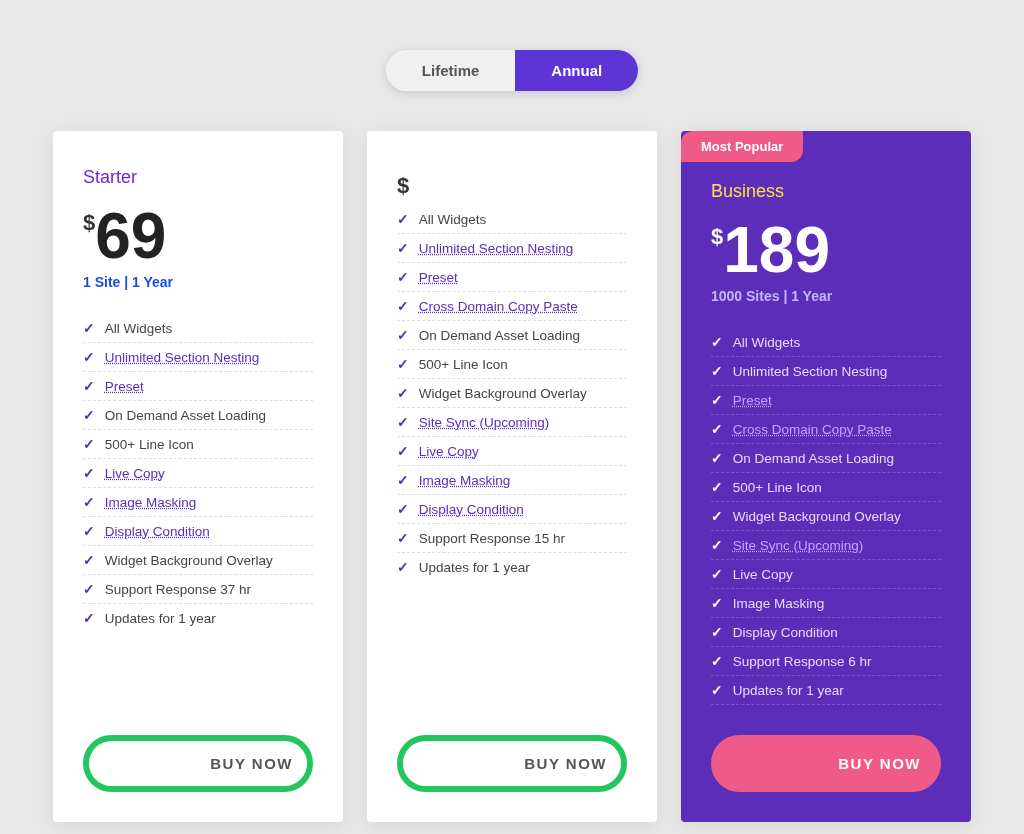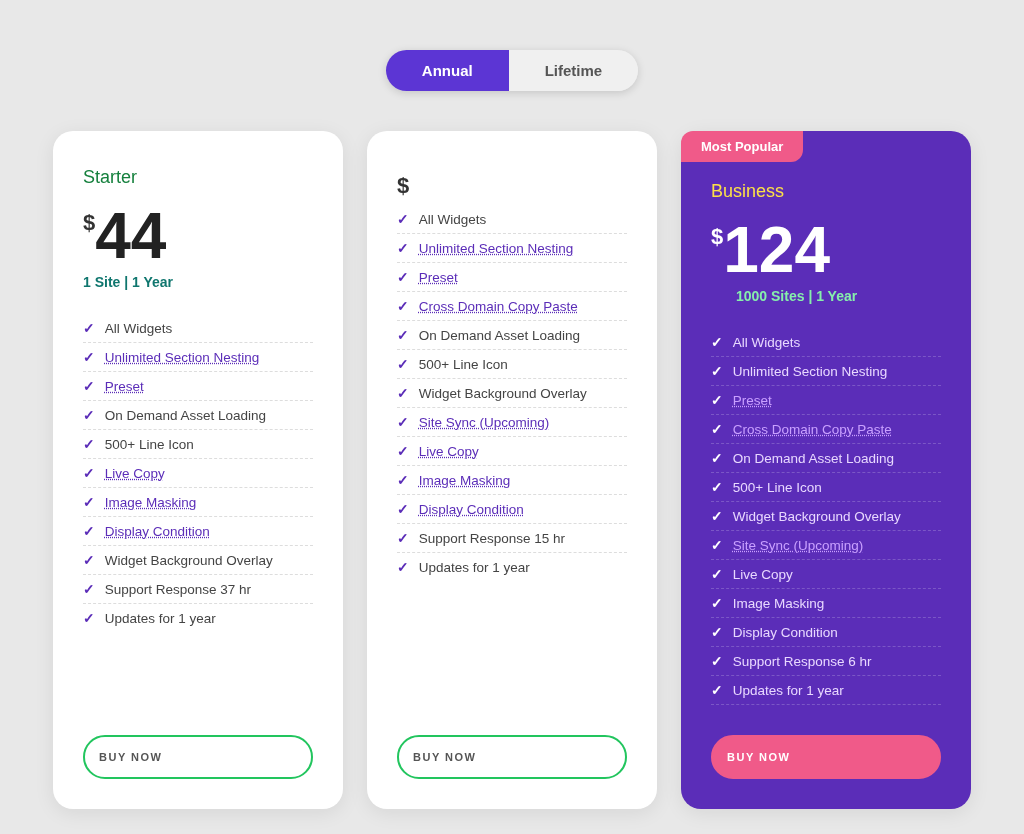--- a/index.html
+++ b/index.html
@@ -47,21 +47,21 @@
     .plans-container {
       display: flex;
       gap: 24px;
       align-items: stretch;
       justify-content: center;
       width: 100%;
       max-width: 980px;
     }
     .plan-card {
       background: #fff;
-      border-radius: 20px;
+      border-radius: 4px;
       padding: 36px 30px 30px 30px;
       flex: 1;
       max-width: 290px;
       box-shadow: 0 4px 20px rgba(0,0,0,0.08);
       display: flex;
       flex-direction: column;
     }
     .plan-card.business {
       background: #5b2db8;
       color: #fff;
@@ -74,21 +74,21 @@
       left: 0;
       background: #f05a89;
       color: #fff;
       padding: 8px 20px;
       border-radius: 12px 0 12px 0;
       font-size: 13px;
       font-weight: 700;
     }
     .plan-name {
       font-size: 18px;
-      color: #15803d;
+      color: #6d28d9;
       margin-bottom: 16px;
       font-weight: 400;
     }
     .plan-card.business .plan-name {
       color: #fde047;
     }
     .price-row {
       display: flex;
       align-items: flex-start;
       margin-bottom: 6px;
@@ -107,26 +107,25 @@
       font-weight: 800;
       color: #222;
       line-height: 1;
     }
     .plan-card.business .price-amount {
       color: #fff;
     }
     .price-period {
       font-size: 14px;
       font-weight: 700;
-      color: #0f766e;
+      color: #1d4ed8;
       margin-bottom: 24px;
     }
     .plan-card.business .price-period {
-      color: #86efac;
-      margin-left: 25px;
+      color: #c4b5fd;
     }
     .features-list {
       list-style: none;
       margin-bottom: 30px;
       flex: 1;
     }
     .features-list li {
       display: flex;
       align-items: center;
       gap: 10px;
@@ -160,52 +159,52 @@
     .plan-card.business .feature-link {
       color: #c9a0ff;
       text-decoration: underline;
       text-decoration-style: dotted;
     }
     .buy-btn {
       display: block;
       width: 100%;
       padding: 14px;
       border-radius: 30px;
-      border: 2px solid #22c55e;
+      border: 6px solid #22c55e;
       background: transparent;
       color: #555;
-      font-size: 11px;
+      font-size: 15px;
       font-weight: 700;
       letter-spacing: 1.5px;
       cursor: pointer;
-      text-align: left;
+      text-align: right;
       margin-top: auto;
     }
     .buy-btn.business-btn {
       background: #f05a89;
       border-color: #f05a89;
       color: #fff;
     }
   </style>
 </head>
 <body>
 
 <div class="page-wrapper">
 
   <div class="billing-toggle">
+    <button class="billing-btn inactive">Lifetime</button>
     <button class="billing-btn active">Annual</button>
-    <button class="billing-btn inactive">Lifetime</button>
   </div>
 
   <div class="plans-container" id="plans-container">
   <div class="plan-card">
         <div class="plan-name">Starter</div>
         <div class="price-row">
     <span class="price-dollar">$</span>
-    <span class="price-amount">44</span>
+    <span class="price-amount">69</span>
   </div>
         <div class="price-period">1 Site | 1 Year</div>
         <ul class="features-list">
           <li>
       <span class="check-icon">✓</span>
       <span class="">All Widgets</span>
     </li>
           <li>
       <span class="check-icon">✓</span>
       <span class=" feature-link">Unlimited Section Nesting</span>
@@ -307,21 +306,21 @@
       <span class="">Updates for 1 year</span>
     </li>
         </ul>
         <button class="buy-btn">BUY NOW</button>
       </div>
       <div class="plan-card business">
         <div class="most-popular-badge">Most Popular</div>
         <div class="plan-name">Business</div>
         <div class="price-row">
     <span class="price-dollar">$</span>
-    <span class="price-amount">124</span>
+    <span class="price-amount">189</span>
   </div>
         <div class="price-period">1000 Sites | 1 Year</div>
         <ul class="features-list">
           <li>
       <span class="check-icon">✓</span>
       <span class="">All Widgets</span>
     </li>
           <li>
       <span class="check-icon">✓</span>
       <span class="">Unlimited Section Nesting</span>

